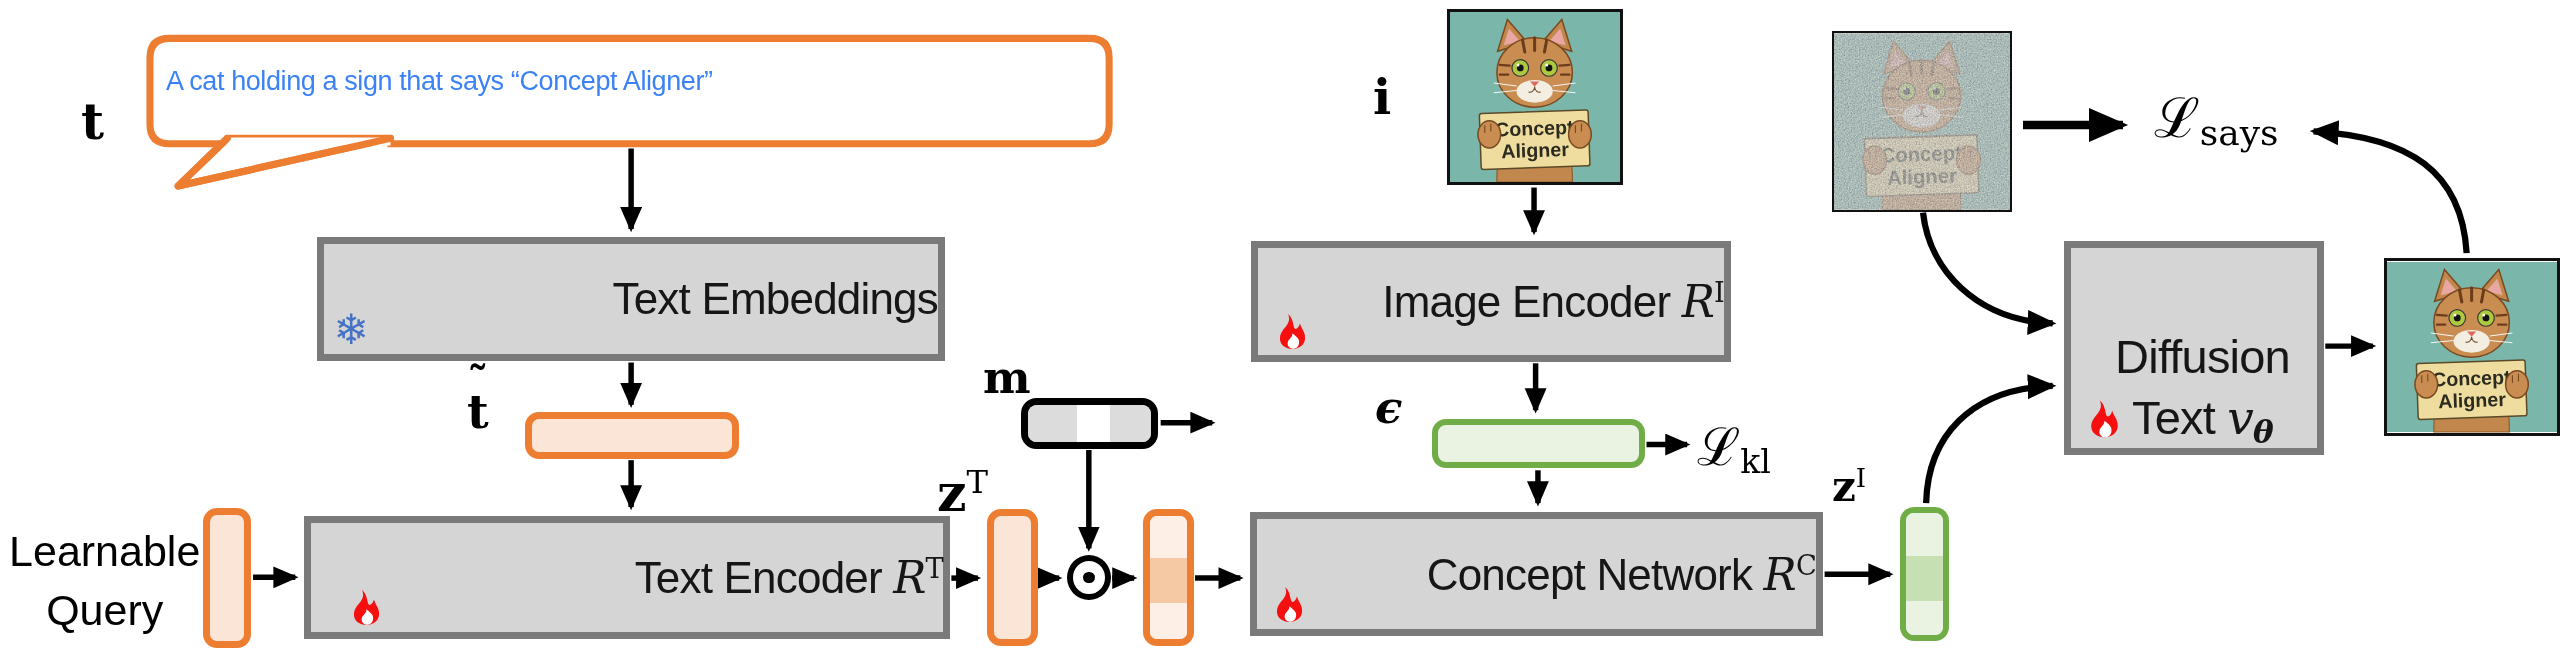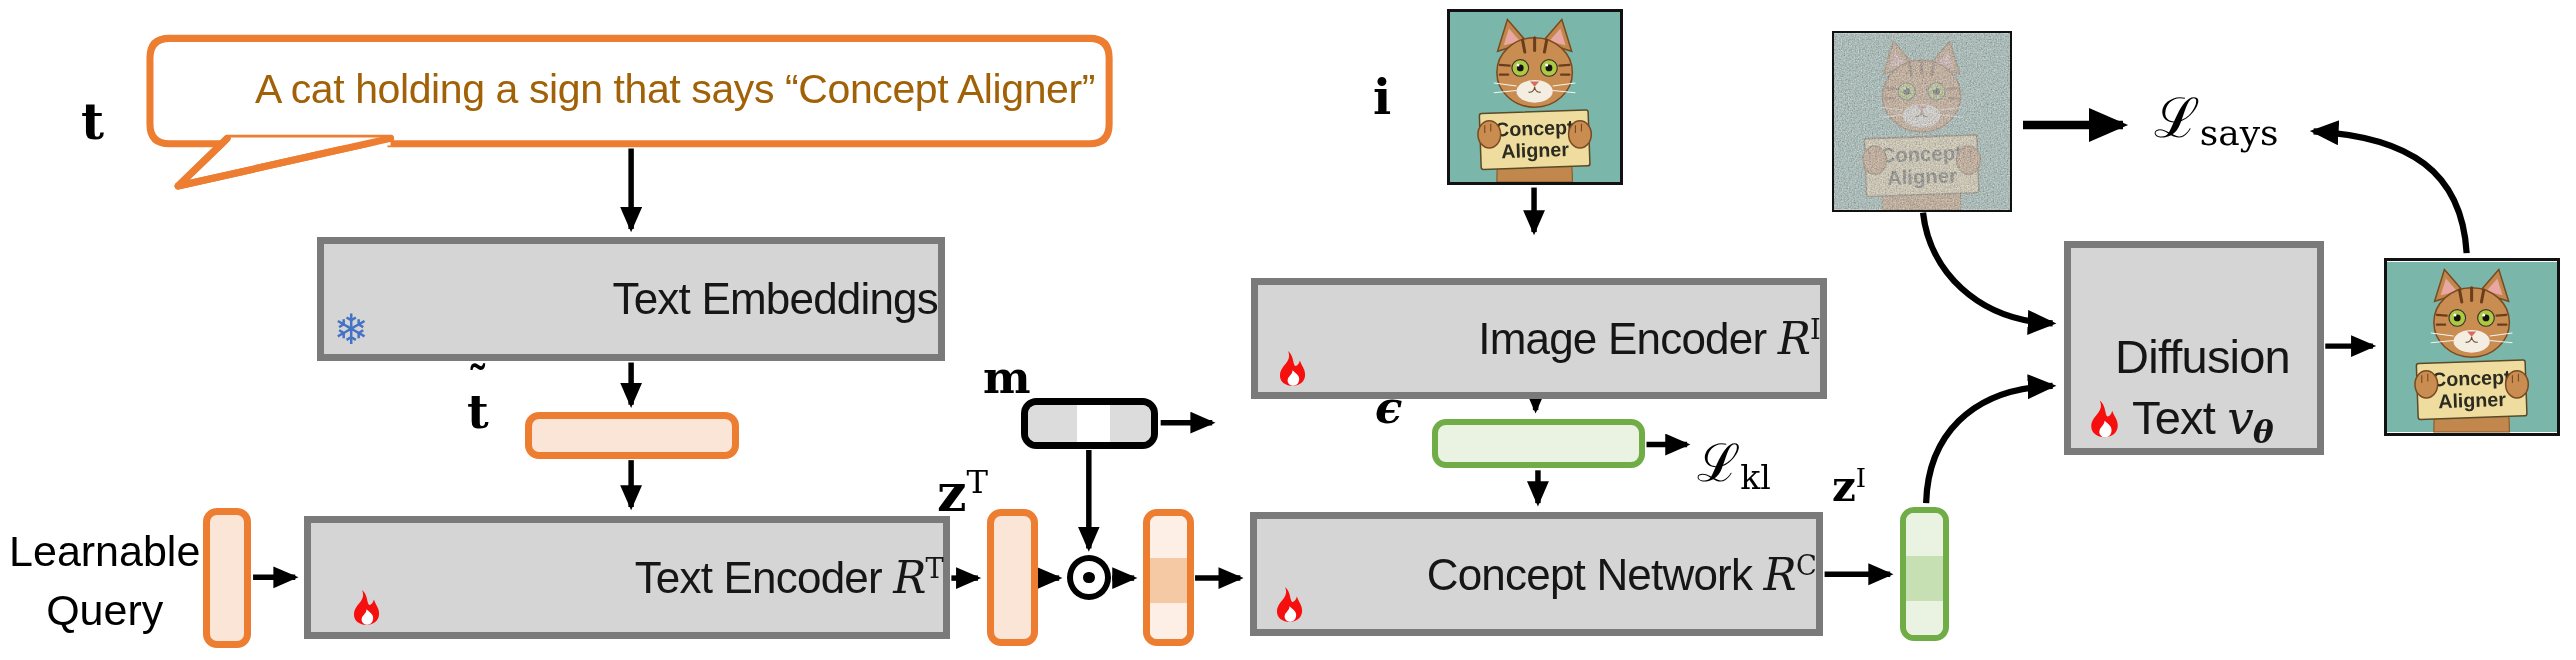--- a/index.html
+++ b/index.html
@@ -33,21 +33,21 @@
 
   
   .odot{position:absolute;width:44px;height:45px;border:6.2px solid #000;border-radius:50%;
         box-sizing:border-box;display:flex;align-items:center;justify-content:center;background:#fff;}
   .odot .dot{width:11.7px;height:11.7px;border-radius:50%;background:#000;}
 
   .snow{position:absolute;font-size:42px;line-height:1;color:var(--snowflake-blue);
         font-family:"DejaVu Sans",sans-serif;}
   .fire{position:absolute;}
 
-  .bubbletext{position:absolute;font-size:41px;color:#a16207;text-align:right;letter-spacing:-0.4px;
+  .bubbletext{position:absolute;font-size:27px;color:#3b82f6;text-align:left;letter-spacing:-0.4px;
               font-weight:500;white-space:nowrap;}
   .lq{position:absolute;font-size:43px;font-weight:500;color:#000;text-align:center;line-height:1.38;}
 
   .photo{position:absolute;box-sizing:border-box;border:3.1px solid #111;}
   .photo svg{display:block;width:100%;height:100%;}
 
   svg.layer{position:absolute;left:0;top:0;pointer-events:none;}
 </style>
 </head>
 <body>
@@ -195,32 +195,32 @@
 
   
   <div class="blabel" style="left:1373px;top:69px;font-size:48px;">i</div>
   <div class="photo" style="left:1447px;top:9.4px;width:176px;height:176px;">
     <svg viewBox="0 0 225 225">
         <use href="#catpic"></use>
       </svg>
   </div>
 
   
-  <div class="gbox" style="left:1251px;top:241px;width:576px;height:121px;margin-top:37px;">
+  <div class="gbox" style="left:1251px;top:241px;width:480px;height:121px;">
     <span class="lbl"><span>Image Encoder </span><span class="math">R</span><span class="msup">I</span></span>
     <svg class="fire" style="left:15.6px;bottom:1.6px;" width="37" height="44" viewBox="0 0 100 100">
       <path d="M38 4 C44 18 40 28 32 38 C22 50 16 58 16 70 C16 88 32 98 50 98 C70 98 84 86 84 68 C84 52 74 44 70 30 C66 44 58 48 55 42 C51 32 52 16 38 4 Z" fill="var(--fire-red)"></path>
       <path d="M52 98 C40 98 34 88 38 78 C42 70 50 66 50 56 C58 64 68 68 68 80 C68 90 62 98 52 98 Z" fill="#fff"></path>
     </svg>
   </div>
 
   
   <div class="blabel" style="left:1375px;top:381px;font-size:45px;font-style:italic;">ϵ</div>
   <div class="tok green" style="left:1432px;top:419px;width:213px;height:49px;"></div>
-  <div class="loss" style="left:1697px;top:409px;margin-top:16px;"><span>ℒ</span><span class="lsub">kl</span></div>
+  <div class="loss" style="left:1697px;top:409px;"><span>ℒ</span><span class="lsub">kl</span></div>
 
   
   <div class="gbox" style="left:1250px;top:512px;width:573px;height:124px;">
     <span class="lbl"><span>Concept Network </span><span class="math">R</span><span class="msup">C</span></span>
     <svg class="fire" style="left:14px;bottom:3.1px;" width="37" height="44" viewBox="0 0 100 100">
       <path d="M38 4 C44 18 40 28 32 38 C22 50 16 58 16 70 C16 88 32 98 50 98 C70 98 84 86 84 68 C84 52 74 44 70 30 C66 44 58 48 55 42 C51 32 52 16 38 4 Z" fill="var(--fire-red)"></path>
       <path d="M52 98 C40 98 34 88 38 78 C42 70 50 66 50 56 C58 64 68 68 68 80 C68 90 62 98 52 98 Z" fill="#fff"></path>
     </svg>
   </div>
 

